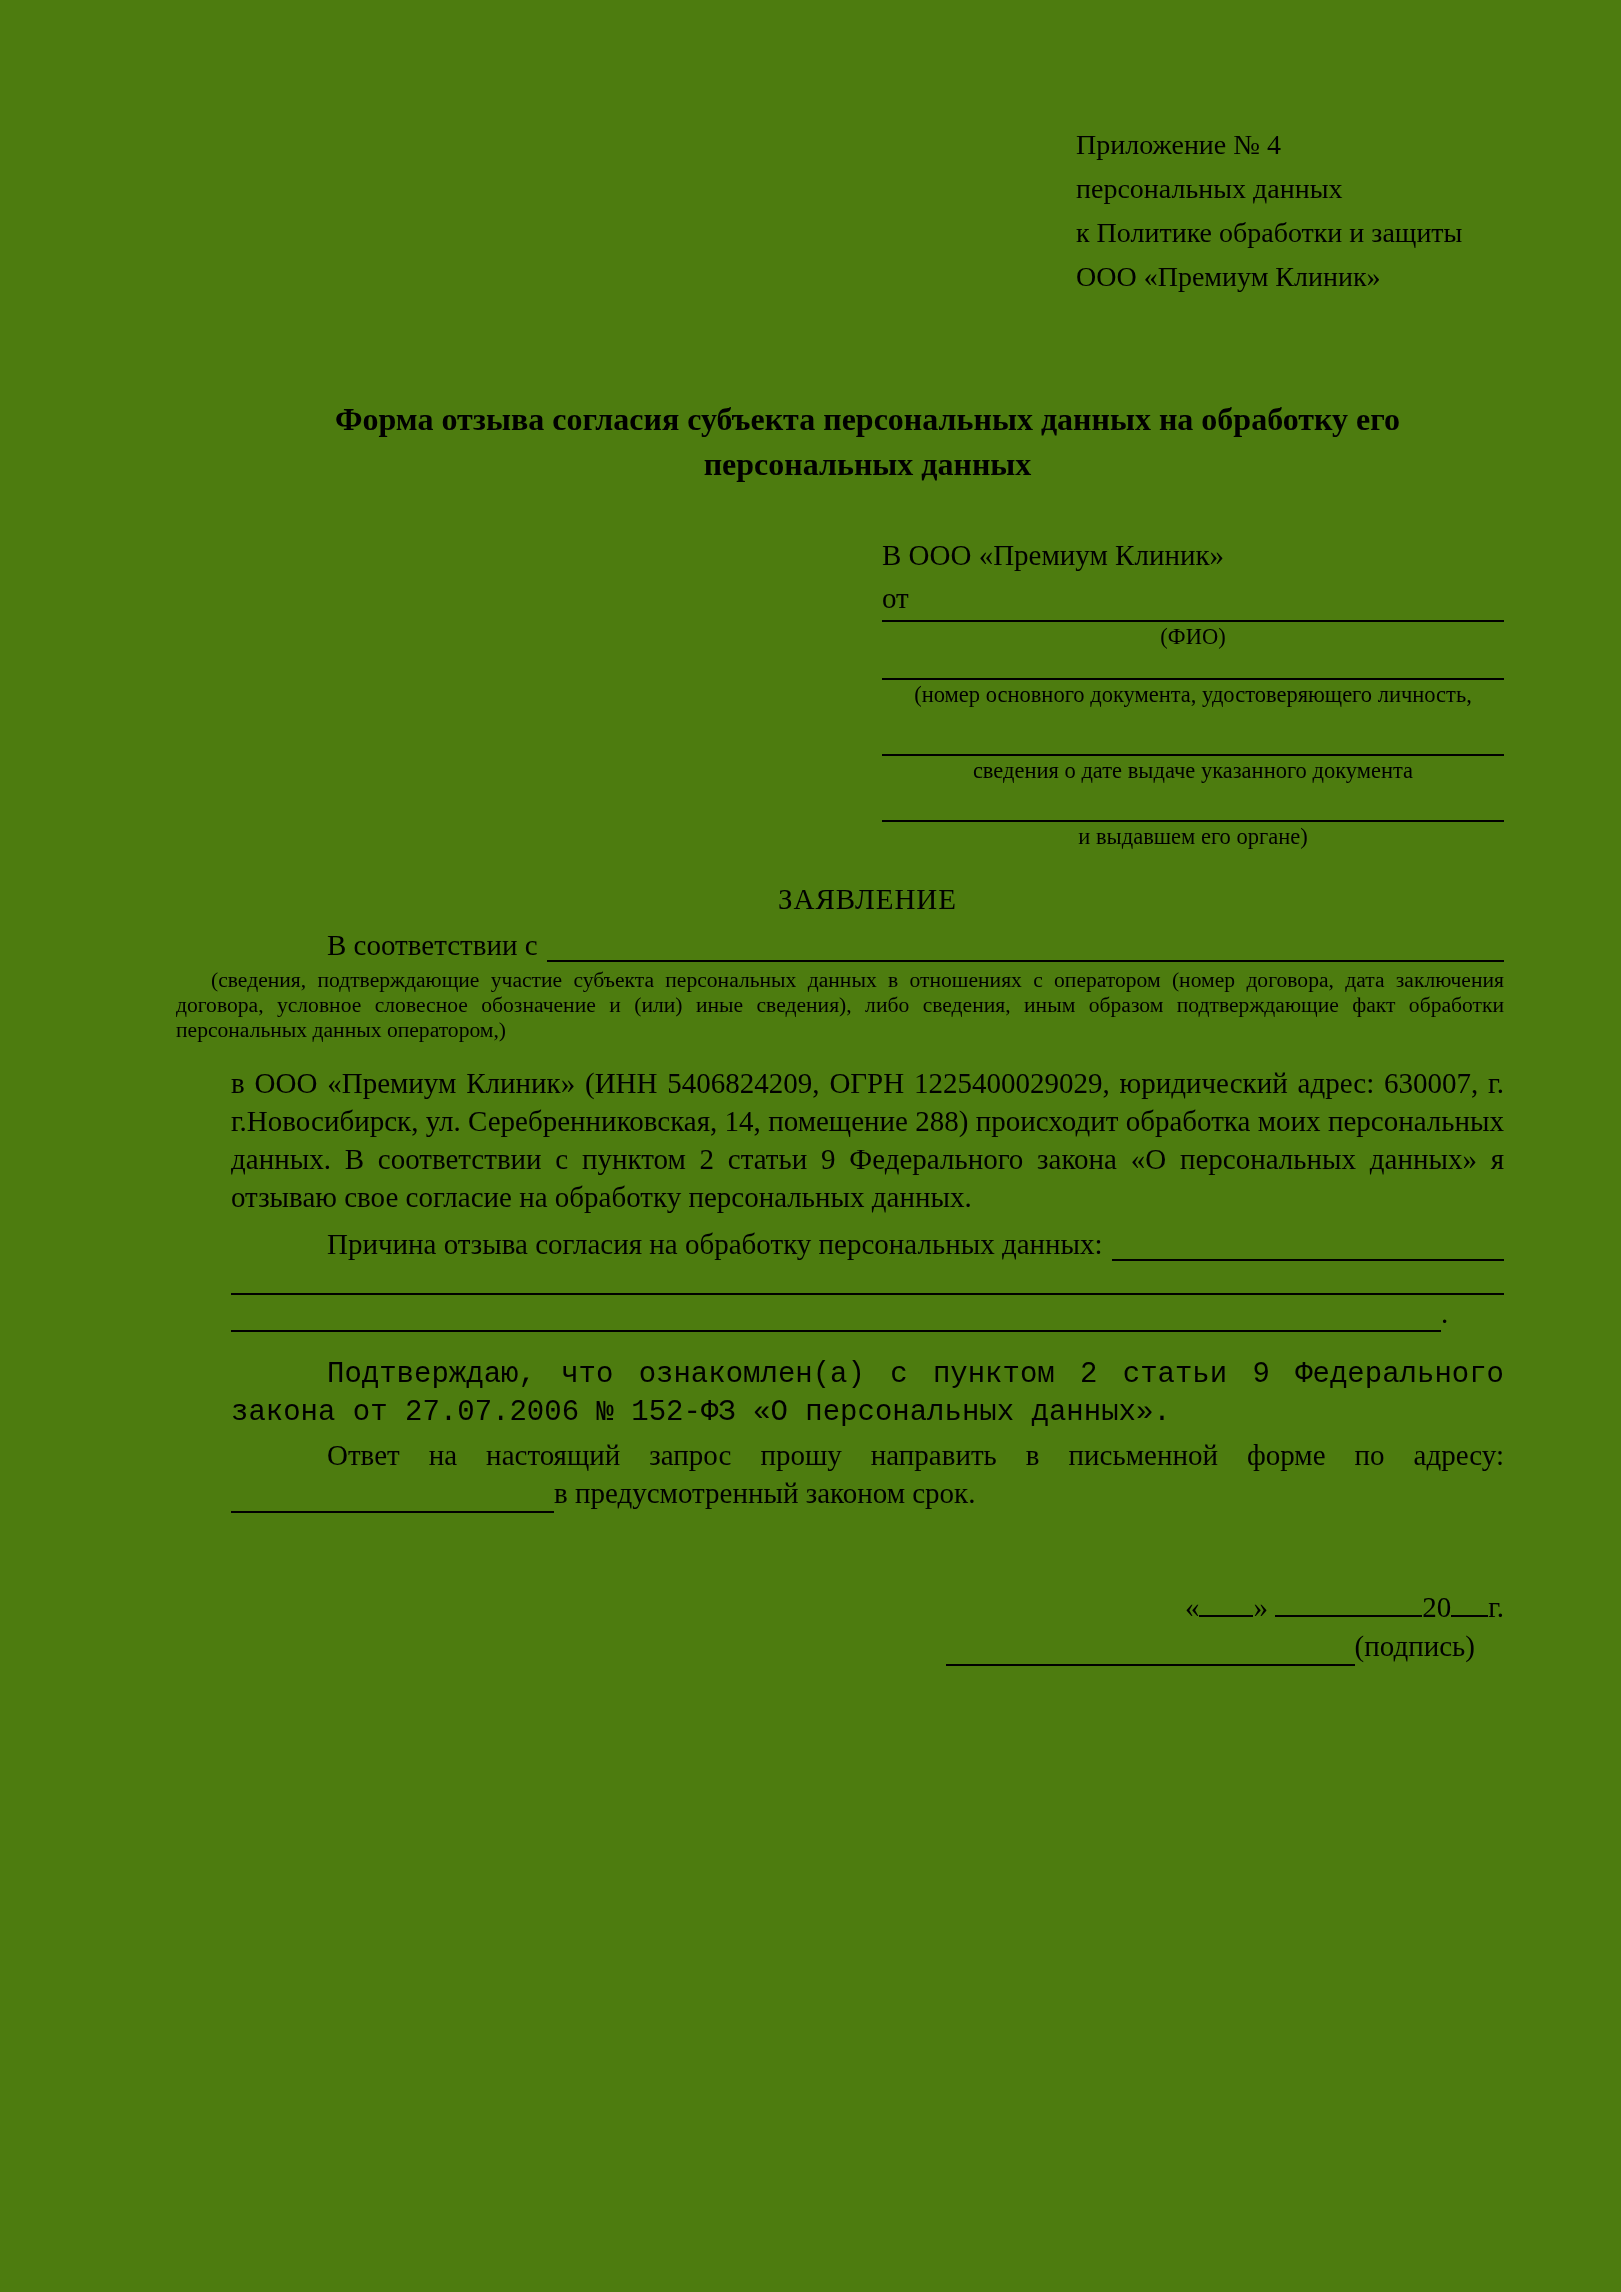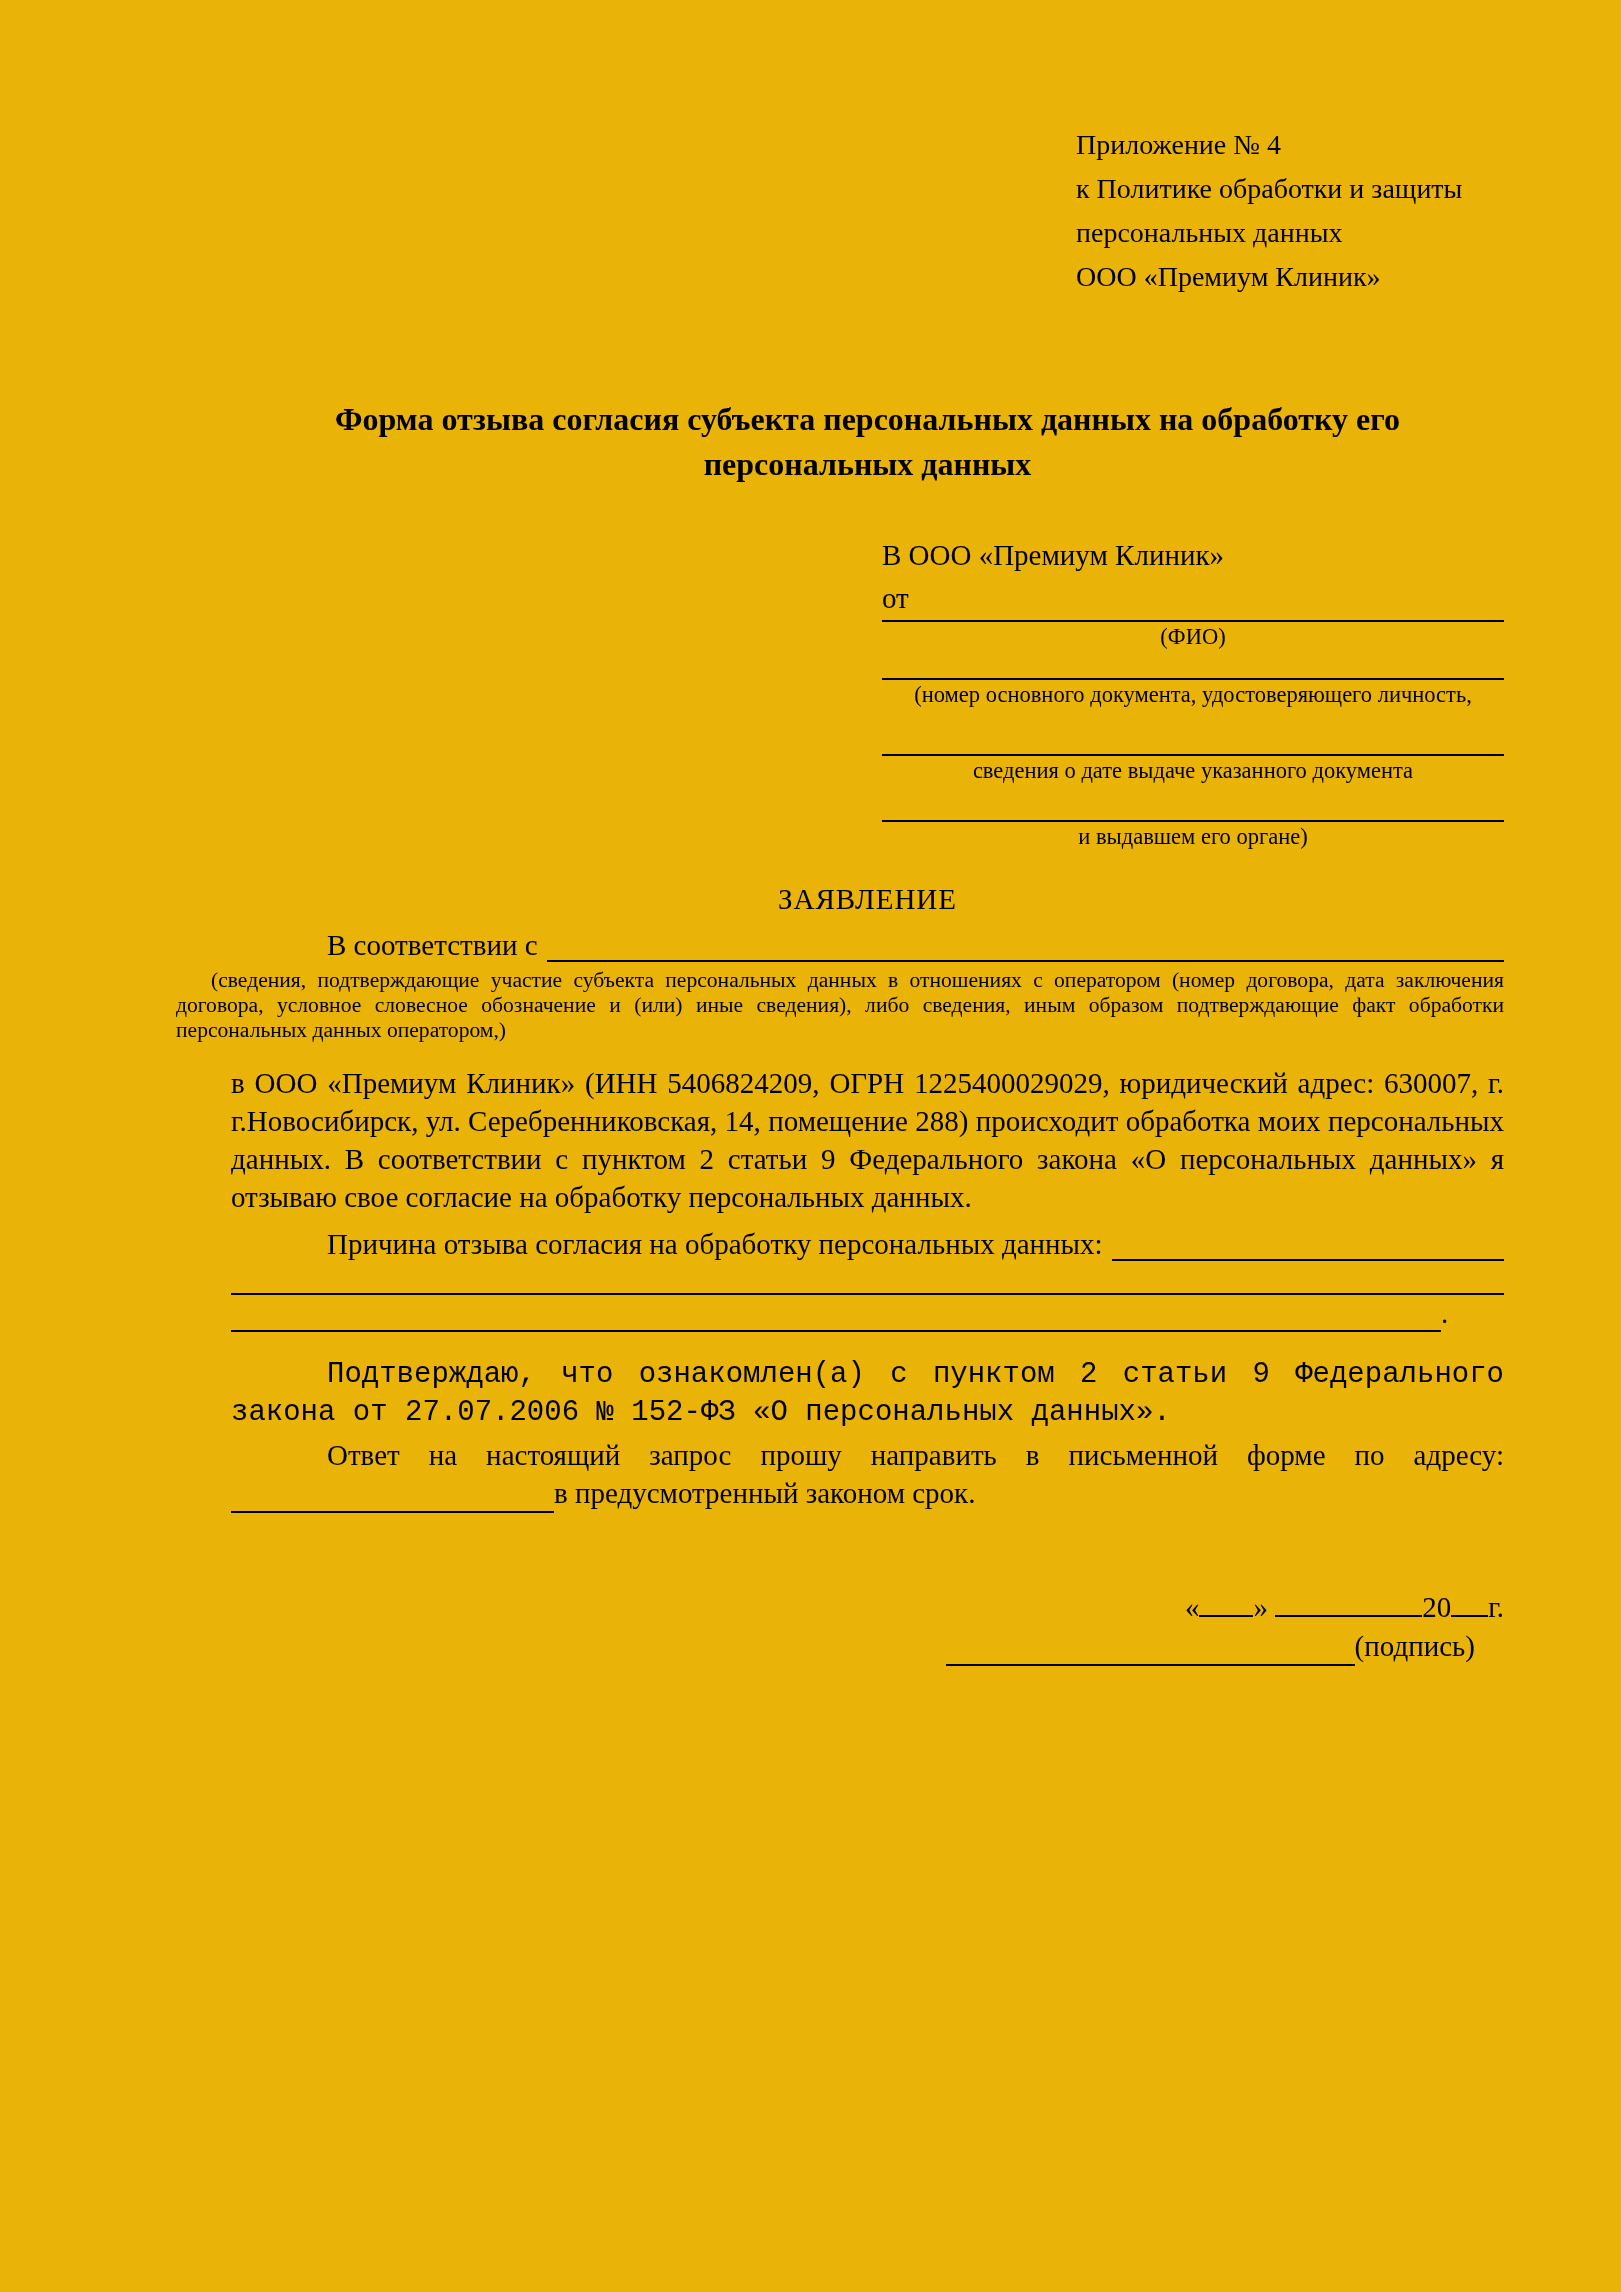--- a/index.html
+++ b/index.html
@@ -1,21 +1,21 @@
 <!DOCTYPE html>
 <html lang="ru"><head>
 <meta charset="utf-8">
 <style>
   html, body { margin: 0; padding: 0; background: #888; }
   .page {
     position: relative;
     width: 1621px;
     height: 2293px;
     margin: 0 auto;
-    background: #eab308;
+    background: #4d7c0f;
     color: #000000;
     font-family: "Liberation Serif", "DejaVu Serif", serif;
     font-size: 29px;
     overflow: hidden;
   }
   .content {
     position: absolute;
     left: 231px;
     right: 117px;
     top: 0;
@@ -151,22 +151,22 @@
   .sig-line { width: 409px; border-bottom: 2.9px solid #000; height: 33px; }
 </style>
 </head>
 <body>
 
 <div class="page">
   <div class="content">
 
     <div class="appendix">
       <div>Приложение № 4</div>
+      <div>персональных данных</div>
       <div>к Политике обработки и защиты</div>
-      <div>персональных данных</div>
       <div>ООО «Премиум Клиник»</div>
     </div>
 
     <div class="doc-title">
       <span class="inner">Форма отзыва согласия субъекта персональных данных на обработку его персональных данных</span>
     </div>
 
     <div class="addressee">
       <div>В ООО «Премиум Клиник»</div>
       <div>от</div>

